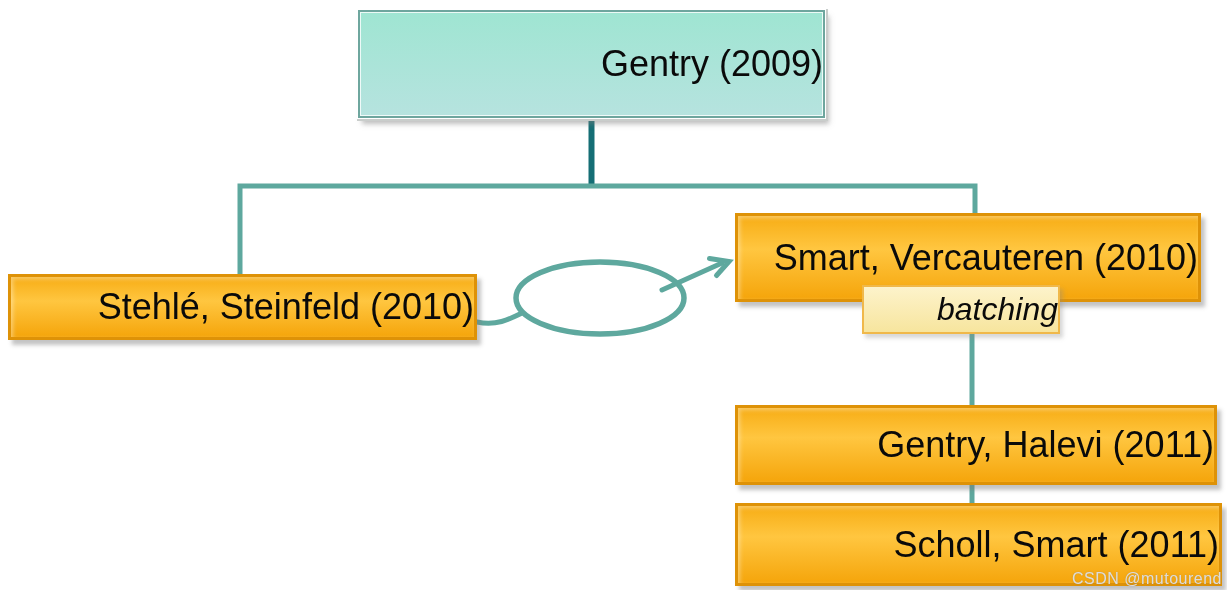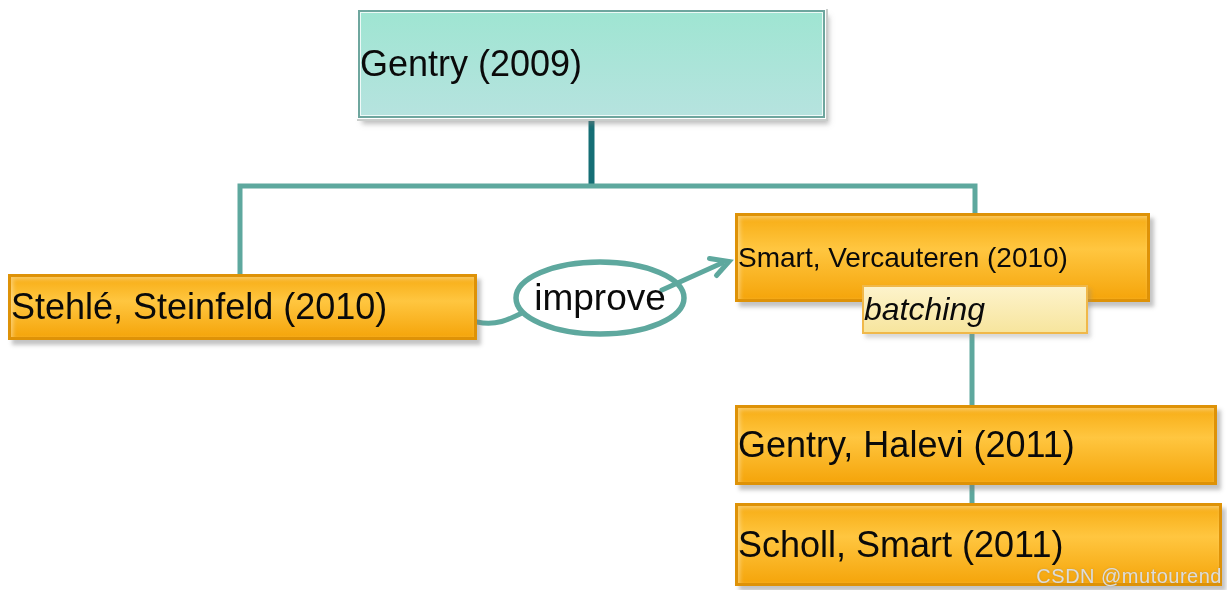--- a/index.html
+++ b/index.html
@@ -7,21 +7,21 @@
     position:relative;width:1227px;height:590px;background:#fff;
     font-family:"Liberation Sans",sans-serif;overflow:hidden;color:var(--text,#0a0a0a);
   }
   svg.connectors{position:absolute;left:0;top:0;z-index:0;}
   .cl{stroke:var(--teal-line,#5EA89E);stroke-width:5;fill:none;stroke-linecap:round;}
   .cs{stroke:var(--teal-line-dark,#156E75);stroke-width:6;fill:none;}
   .cell{fill:#ffffff;stroke:var(--teal-line,#5EA89E);stroke-width:5.5;}
 
   .node{
     position:absolute;box-sizing:border-box;z-index:2;
-    display:flex;align-items:center;justify-content:flex-start;
+    display:flex;align-items:center;justify-content:flex-end;
     text-align:center;white-space:nowrap;
   }
   .node.orange{
     border:3px solid var(--orange-border,#DE9207);
     background:linear-gradient(180deg,var(--orange-top,#F7AD15) 0%,var(--orange-mid,#FFC640) 40%,var(--orange-bottom,#F5A50B) 100%);
     box-shadow:4px 5px 4px rgba(125,125,125,.45), inset 2px 2px 4px rgba(255,255,255,.38);
   }
   .node.mint{
     border:2px solid var(--mint-border,#6EA69E);
     background:linear-gradient(180deg,var(--mint-top,#9FE5D2),var(--mint-bottom,#B6E3DF));
@@ -30,32 +30,32 @@
   }
   .node.note{
     border:2px solid var(--note-border,#F0B84A);
     background:linear-gradient(180deg,var(--note-fill-top,#FDF3CB),var(--note-fill-bottom,#F7E59E));
     box-shadow:3px 4px 4px rgba(140,140,140,.35);
     font-style:italic;z-index:3;
   }
 
   #n-gentry2009{left:358px;top:10px;width:467px;height:108px;font-size:36px;}
   #n-stehle{left:8px;top:274px;width:469px;height:66px;font-size:36px;}
-  #n-smart{left:735px;top:213px;width:415px;height:89px;font-size:28px;}
-  #n-batching{left:862px;top:285px;width:226px;height:49px;font-size:32px;}
+  #n-smart{left:735px;top:213px;width:466px;height:89px;font-size:36px;}
+  #n-batching{left:862px;top:285px;width:198px;height:49px;font-size:32px;}
   #n-halevi{left:735px;top:364px;width:482px;height:80px;font-size:36px;margin-top:41px;}
   #n-scholl{left:735px;top:503px;width:487px;height:83px;font-size:36px;}
 
   .edge-label{
     position:absolute;left:516px;top:263px;width:168px;height:70px;z-index:2;
     display:flex;align-items:center;justify-content:center;font-size:37px;
   }
   .watermark{
     position:absolute;right:5px;bottom:2px;z-index:4;
-    font-size:20px;color:var(--watermark,#DCDCDC);letter-spacing:.5px;
+    font-size:16px;color:var(--watermark,#DCDCDC);letter-spacing:.5px;
     text-shadow:0 0 2px rgba(120,120,120,.35);
   }
 </style>
 </head>
 <body>
 
 <div class="canvas">
 
   <svg class="connectors" width="1227" height="590" viewBox="0 0 1227 590">
 
@@ -90,19 +90,16 @@
   </div>
 
   <div class="node orange" id="n-halevi">
     <span>Gentry, Halevi (2011)</span>
   </div>
 
   <div class="node orange" id="n-scholl">
     <span>Scholl, Smart (2011)</span>
   </div>
 
-  <div class="edge-label">
-    <span>improve</span>
-  </div>
 
   <div class="watermark">CSDN @mutourend</div>
 
 </div>
 
 </body></html>

